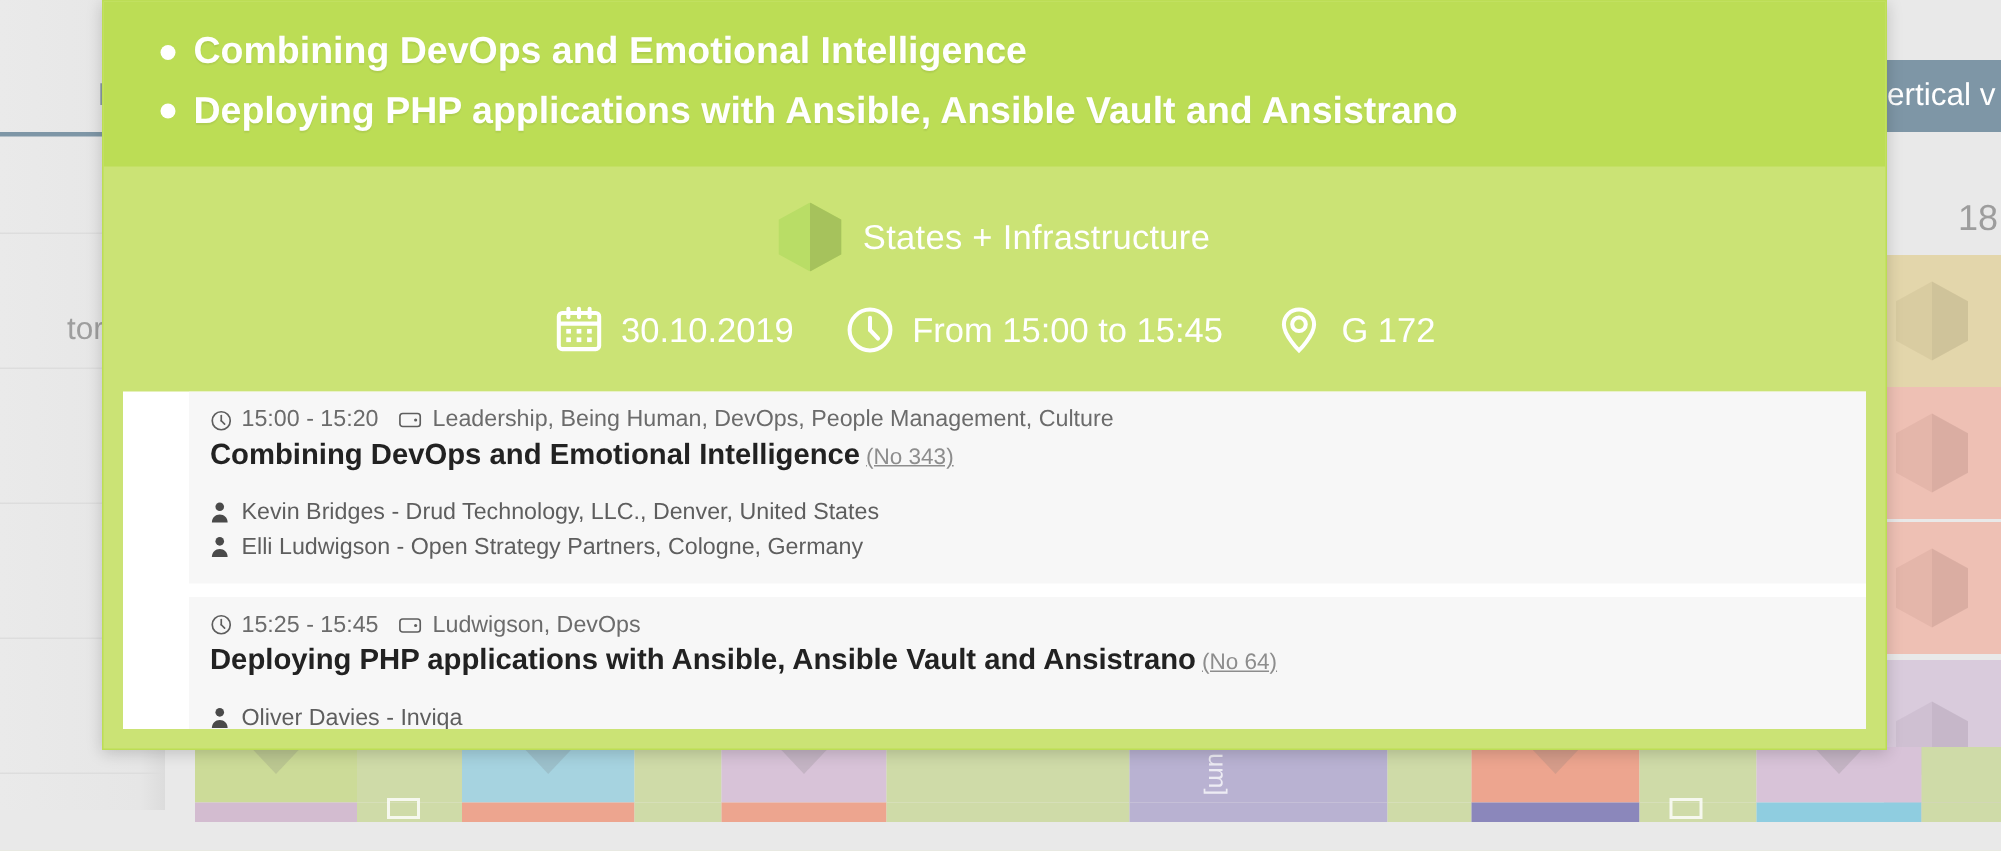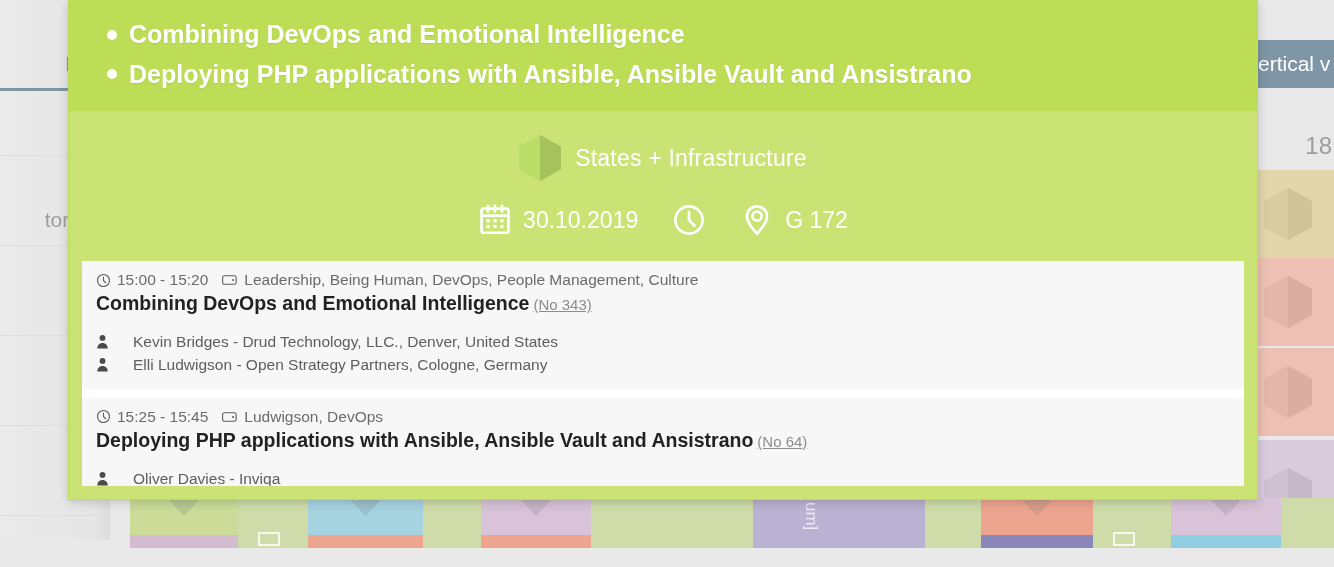--- a/index.html
+++ b/index.html
@@ -226,20 +226,21 @@
     left: 13px; right: 13px; bottom: 13px;
     top: 260px;
     background: #ffffff;
     padding: 0;
     overflow: hidden;
   }
 
   .session {
     background: #f7f7f7;
     padding: 10px 14px 12px 14px;
+    margin-left: 44px;
   }
   .session + .session { margin-top: 9px; }
 
   .sess-line1 {
     display: flex;
     align-items: center;
     gap: 6px;
     color: #6b6b6b;
     font-size: 15.5px;
     white-space: nowrap;
@@ -261,21 +262,21 @@
     font-size: 15px;
     font-weight: normal;
     margin-left: 4px;
     text-decoration: underline;
   }
 
   .speakers { margin-top: 15px; }
   .speaker {
     display: flex;
     align-items: center;
-    gap: 24px;
+    gap: 8px;
     color: #5e5e5e;
     font-size: 15.5px;
     line-height: 1.5;
     white-space: nowrap;
     overflow: hidden;
   }
   .speaker svg { display: block; flex: none; }
 </style>
 </head>
 <body>
@@ -437,20 +438,21 @@
       </div>
 
       <div class="fact">
         <span>
           <svg width="34" height="34" viewBox="0 0 24 24" aria-hidden="true">
             <circle cx="12" cy="12" r="9.6" fill="none" stroke="#ffffff" stroke-width="1.9"></circle>
             <line x1="12" y1="6.2" x2="12" y2="12" stroke="#ffffff" stroke-width="1.9" stroke-linecap="round"></line>
             <line x1="12" y1="12" x2="15.8" y2="16" stroke="#ffffff" stroke-width="1.9" stroke-linecap="round"></line>
           </svg>
         </span>
+        <span>From 15:00 to 15:45</span>
       </div>
 
       <div class="fact">
         <span>
           <svg width="34" height="34" viewBox="0 0 24 24" aria-hidden="true">
             <path d="M12 2.4c-4 0-7.1 3.1-7.1 7 0 5.2 7.1 12.2 7.1 12.2S19.1 14.6 19.1 9.4c0-3.9-3.1-7-7.1-7z" fill="none" stroke="#ffffff" stroke-width="1.9"></path>
             <circle cx="12" cy="9.3" r="3.2" fill="none" stroke="#ffffff" stroke-width="1.9"></circle>
           </svg>
         </span>
         <span>G 172</span>

